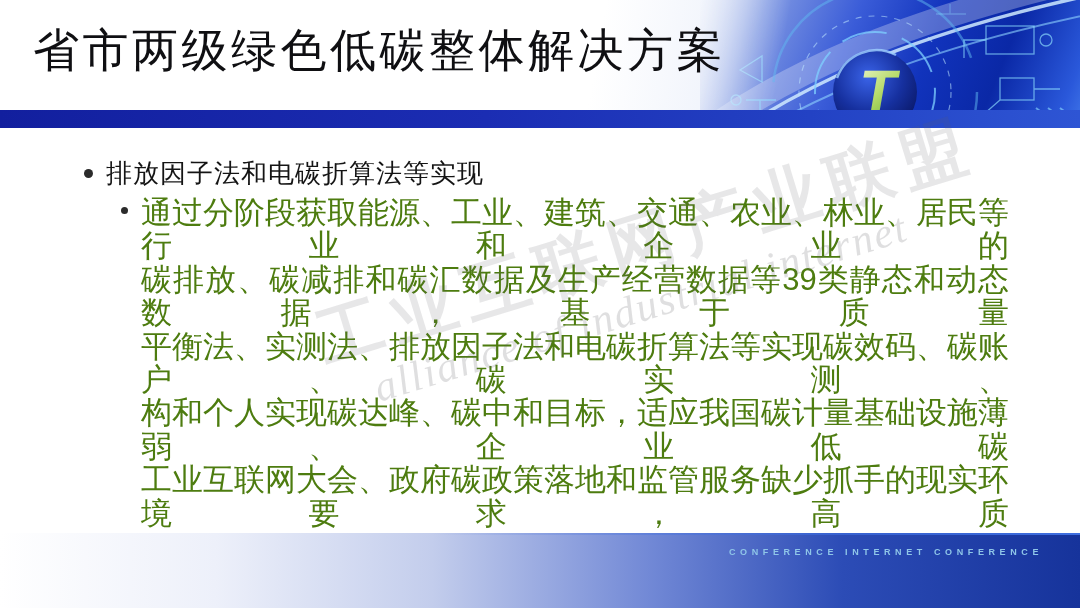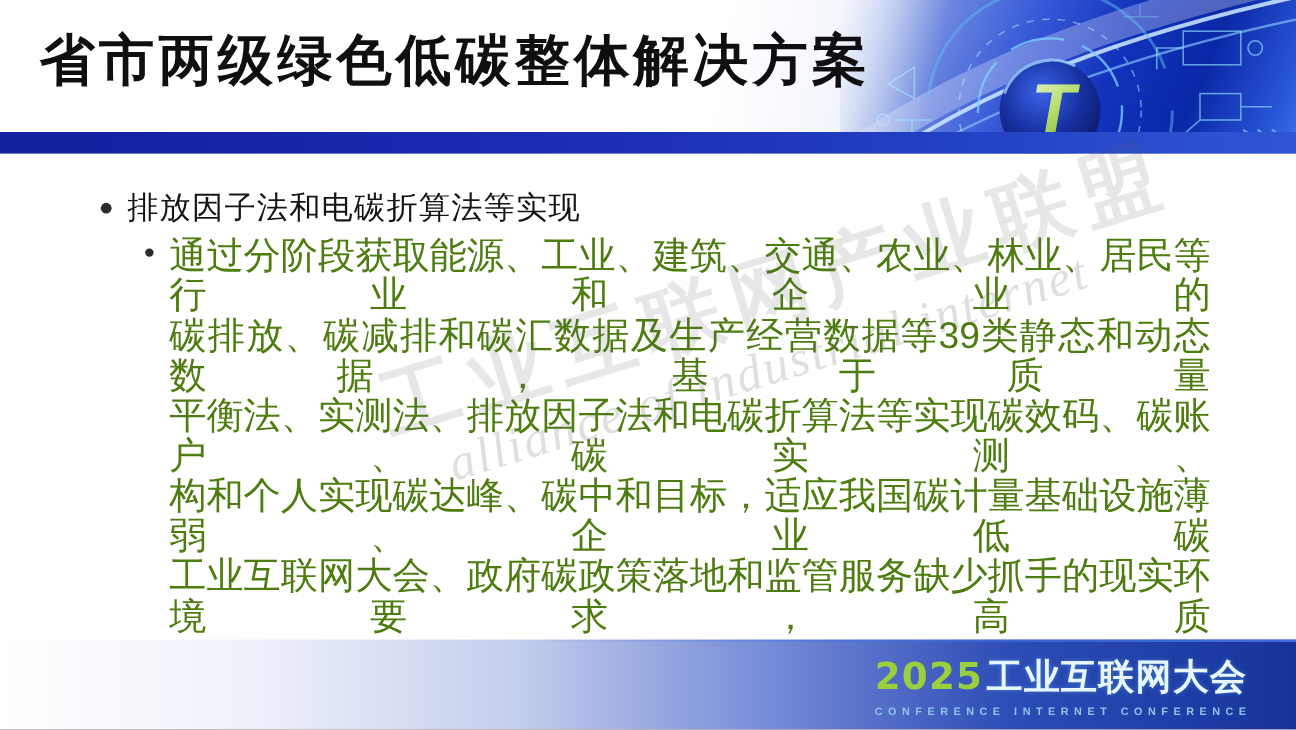--- a/index.html
+++ b/index.html
@@ -4,21 +4,21 @@
 <style>
   html,body{margin:0;padding:0;background:#888;}
   .slide{
     position:relative;width:1080px;height:608px;background:#ffffff;
     overflow:hidden;font-family:"Liberation Sans",sans-serif;
   }
   
   .header{position:absolute;left:0;top:0;width:1080px;height:128px;
     background:linear-gradient(100deg,#ffffff 55%,#eef2fb 68%,#ccd8f2 76%,#aebfec 82%,#ffffff 83%);}
   .title{position:absolute;left:33px;top:20px;margin:0;
-    font-size:46px;font-weight:700;letter-spacing:3.5px;color:#0f0f12;white-space:nowrap;}
+    font-size:46px;font-weight:400;letter-spacing:3.5px;color:#0f0f12;white-space:nowrap;}
   .navy-bar{position:absolute;left:0;top:110px;width:1080px;height:18px;
     background:linear-gradient(90deg,#121f9e 0%,#1b2db3 45%,#2342c4 75%,#2e55d4 100%);}
   .header-art{position:absolute;right:0;top:0;width:380px;height:128px;
     background:linear-gradient(112deg,#c6d2f0 0%,#7e97e2 16%,#3a5cd8 38%,#1133bc 58%,#0a28a6 76%,#2a58da 94%,#3f74e8 100%);
     -webkit-mask-image:linear-gradient(100deg,transparent 0px,#000 90px);
     mask-image:linear-gradient(100deg,transparent 0px,#000 90px);}
   .header-art svg{display:block;}
   
   .bullet1{position:absolute;left:84px;top:156px;display:flex;align-items:center;gap:13px;
     font-size:26px;color:#141414;letter-spacing:1px;z-index:2;}
@@ -113,21 +113,17 @@
       <div class="para-line"><span>工业互联网大会、政府碳政策落地和监管服务缺少抓手的现实环境要求，高质</span></div>
     </div>
 
   <div class="watermark">
     <div class="wm-cn">工业互联网产业联盟</div>
     <div class="wm-en">alliance of industrial internet</div>
   </div>
 
   <div class="footer">
     <div class="logo">
-      <div class="logo-row">
-        <span class="year">2025</span>
-        <span class="logo-cn">工业互联网大会</span>
-      </div>
       <div class="logo-sub">CONFERENCE INTERNET CONFERENCE</div>
     </div>
   </div>
 
 </div>
 
 </body></html>

